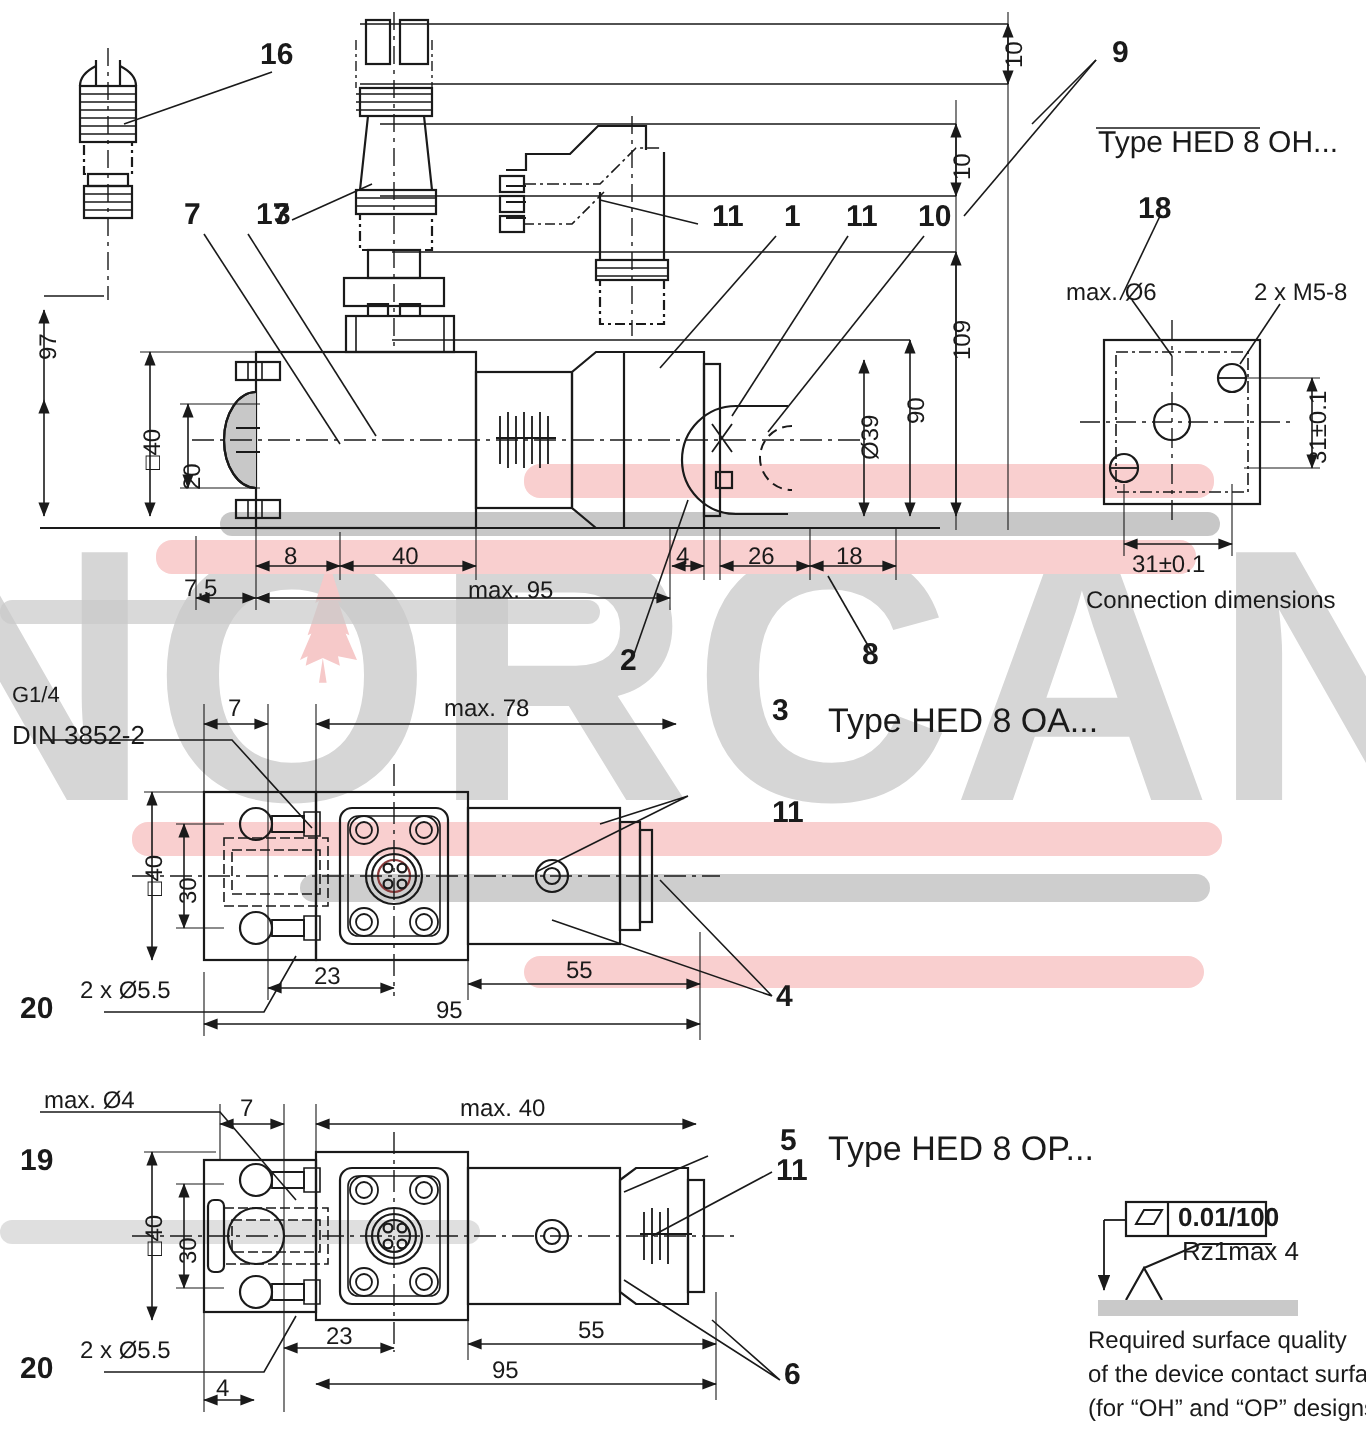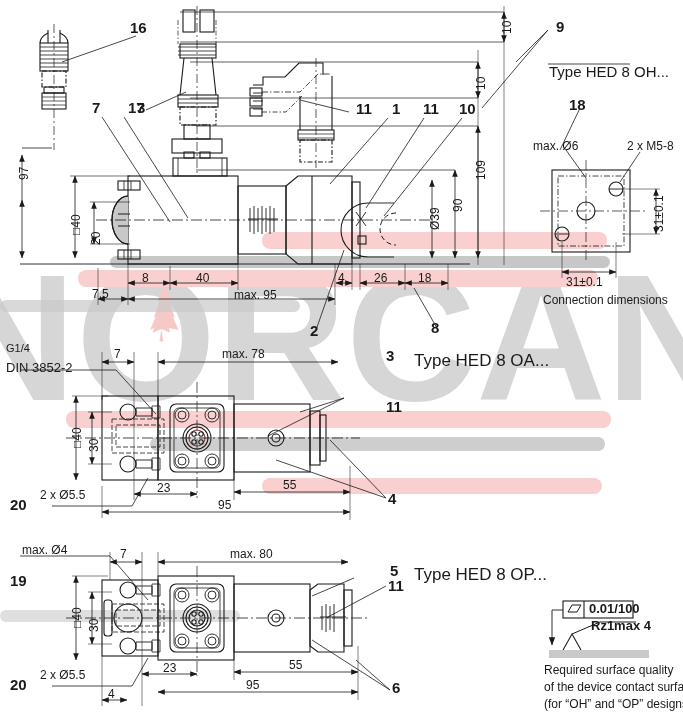--- a/index.html
+++ b/index.html
@@ -389,26 +389,26 @@
 <div class="lbl dim" style="left:222px;top:348px">max. 78</div>
 <div class="lbl dim vert" style="left:71px;top:448px;transform:rotate(-90deg)">□40</div>
 <div class="lbl dim vert" style="left:88px;top:452px;transform:rotate(-90deg)">30</div>
 <div class="lbl dim" style="left:40px;top:489px">2 x Ø5.5</div>
 <div class="lbl dim" style="left:157px;top:482px">23</div>
 <div class="lbl dim" style="left:283px;top:479px">55</div>
 <div class="lbl dim" style="left:218px;top:499px">95</div>
 
 <div class="lbl dim" style="left:22px;top:544px">max. Ø4</div>
 <div class="lbl dim" style="left:120px;top:548px">7</div>
-<div class="lbl dim" style="left:230px;top:548px">max. 80</div>
+<div class="lbl dim" style="left:230px;top:548px">max. 40</div>
 <div class="lbl dim vert" style="left:71px;top:628px;transform:rotate(-90deg)">□40</div>
 <div class="lbl dim vert" style="left:88px;top:632px;transform:rotate(-90deg)">30</div>
 <div class="lbl dim" style="left:40px;top:669px">2 x Ø5.5</div>
 <div class="lbl dim" style="left:163px;top:662px">23</div>
 <div class="lbl dim" style="left:108px;top:688px">4</div>
 <div class="lbl dim" style="left:289px;top:659px">55</div>
 <div class="lbl dim" style="left:246px;top:679px">95</div>
 
 <div class="lbl" style="left:589px;top:602px;font-size:13px;font-weight:bold">0.01/100</div>
-<div class="lbl" style="left:591px;top:619px;font-size:13px;font-weight:bold">Rz1max 4</div>
+<div class="lbl" style="left:591px;top:619px;font-size:13px;font-weight:normal">Rz1max 4</div>
 <div class="lbl note" style="left:544px;top:664px">Required surface quality</div>
 <div class="lbl note" style="left:544px;top:681px">of the device contact surface</div>
 <div class="lbl note" style="left:544px;top:698px">(for “OH” and “OP” designs)</div>
 
 </body></html>

